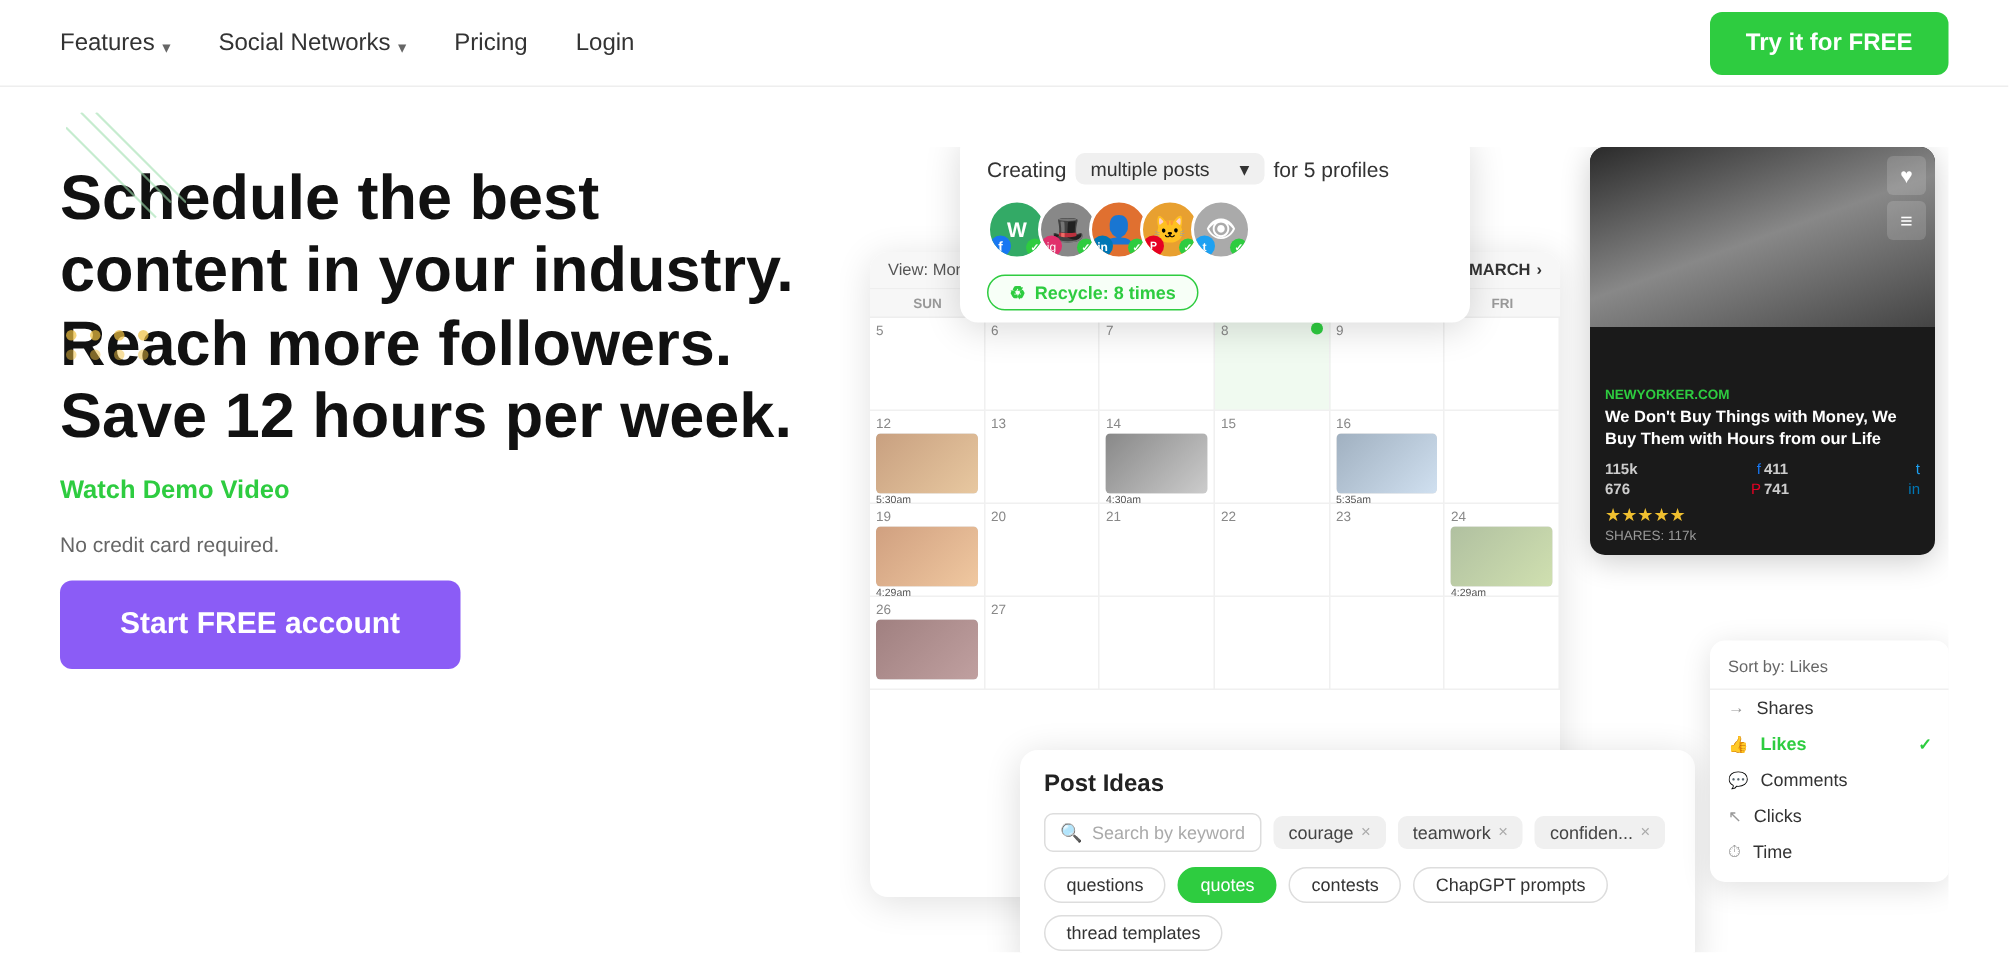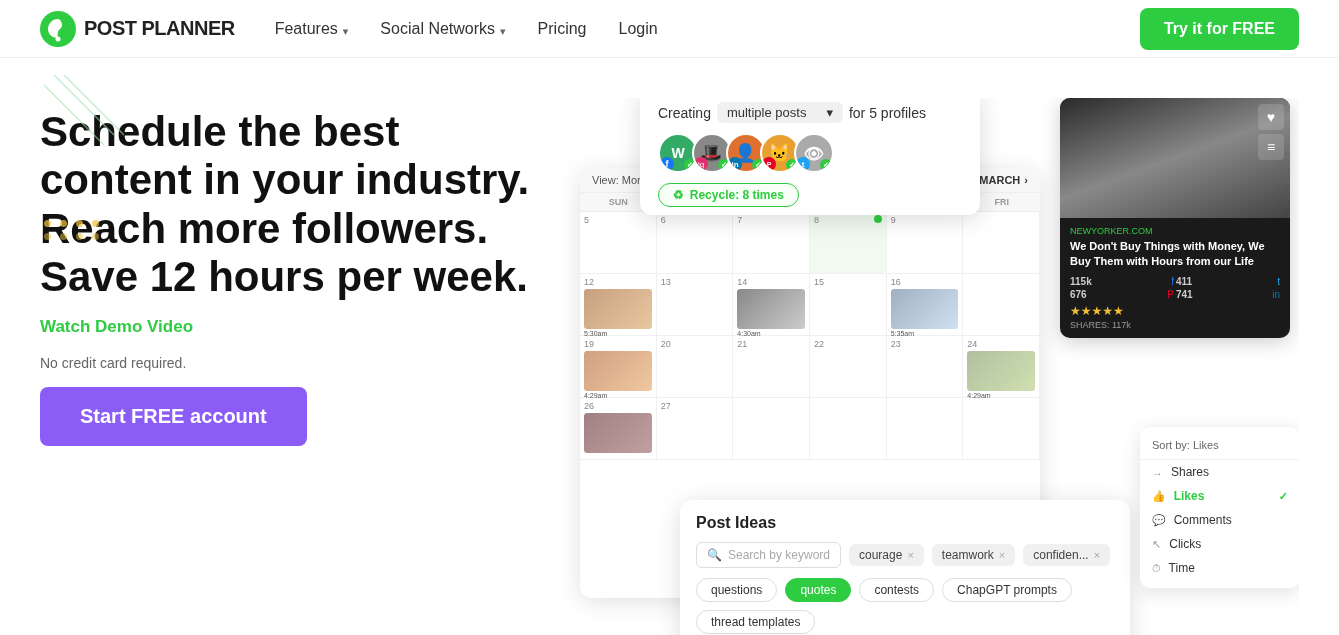--- a/index.html
+++ b/index.html
@@ -150,21 +150,21 @@
     .article-actions {
       position: absolute; right: 6px; top: 6px;
       display: flex; flex-direction: column; gap: 4px;
     }
     .article-action-btn {
       width: 26px; height: 26px; background: rgba(255,255,255,0.15);
       border-radius: 4px; display: flex; align-items: center; justify-content: center;
       color: #fff; font-size: 14px;
     }
     .article-body { padding: 8px 10px; }
-    .article-source { font-size: 9px; color: #2ecc40; font-weight: 400; }
+    .article-source { font-size: 9px; color: #2ecc40; font-weight: 700; margin-top: 32px; }
     .article-title { font-size: 11px; color: #fff; font-weight: 600; line-height: 1.4; margin-top: 3px; }
     .article-stats { margin-top: 6px; display: grid; grid-template-columns: 1fr 1fr; gap: 2px; }
     .article-stat { display: flex; align-items: center; justify-content: space-between; }
     .stat-num { font-size: 10px; color: #ccc; font-weight: 700; }
     .stat-icon { font-size: 10px; }
     .article-stars { color: #f0c030; font-size: 12px; margin-top: 4px; }
     .shares-label { font-size: 9px; color: #999; margin-top: 2px; }
 
     
     .sort-panel {
@@ -211,28 +211,20 @@
     
     .hero-deco {
       position: absolute; left: 44px; top: 75px; z-index: 0;
     }
   </style>
 </head>
 <body>
 
 <nav class="navbar">
   <div class="navbar-left">
-    <a class="logo" href="#">
-      <svg class="logo-icon" viewBox="0 0 36 36" fill="none" xmlns="http://www.w3.org/2000/svg">
-        <circle cx="18" cy="18" r="18" fill="#2ecc40"></circle>
-        <path d="M18 8 C12 8 8 13 8 18 C8 24 13 27 18 27 C18 27 17 24 18 21 C19 18 22 17 22 14 C22 11 20 8 18 8Z" fill="#fff"></path>
-        <circle cx="18" cy="28" r="2.5" fill="#fff"></circle>
-      </svg>
-      <span class="logo-text">POST PLANNER</span>
-    </a>
     <div class="nav-links">
       <a class="nav-link" href="#">
         <span>Features</span>
         <span class="chevron">▾</span>
       </a>
       <a class="nav-link" href="#">
         <span>Social Networks</span>
         <span class="chevron">▾</span>
       </a>
       <a class="nav-link" href="#">

